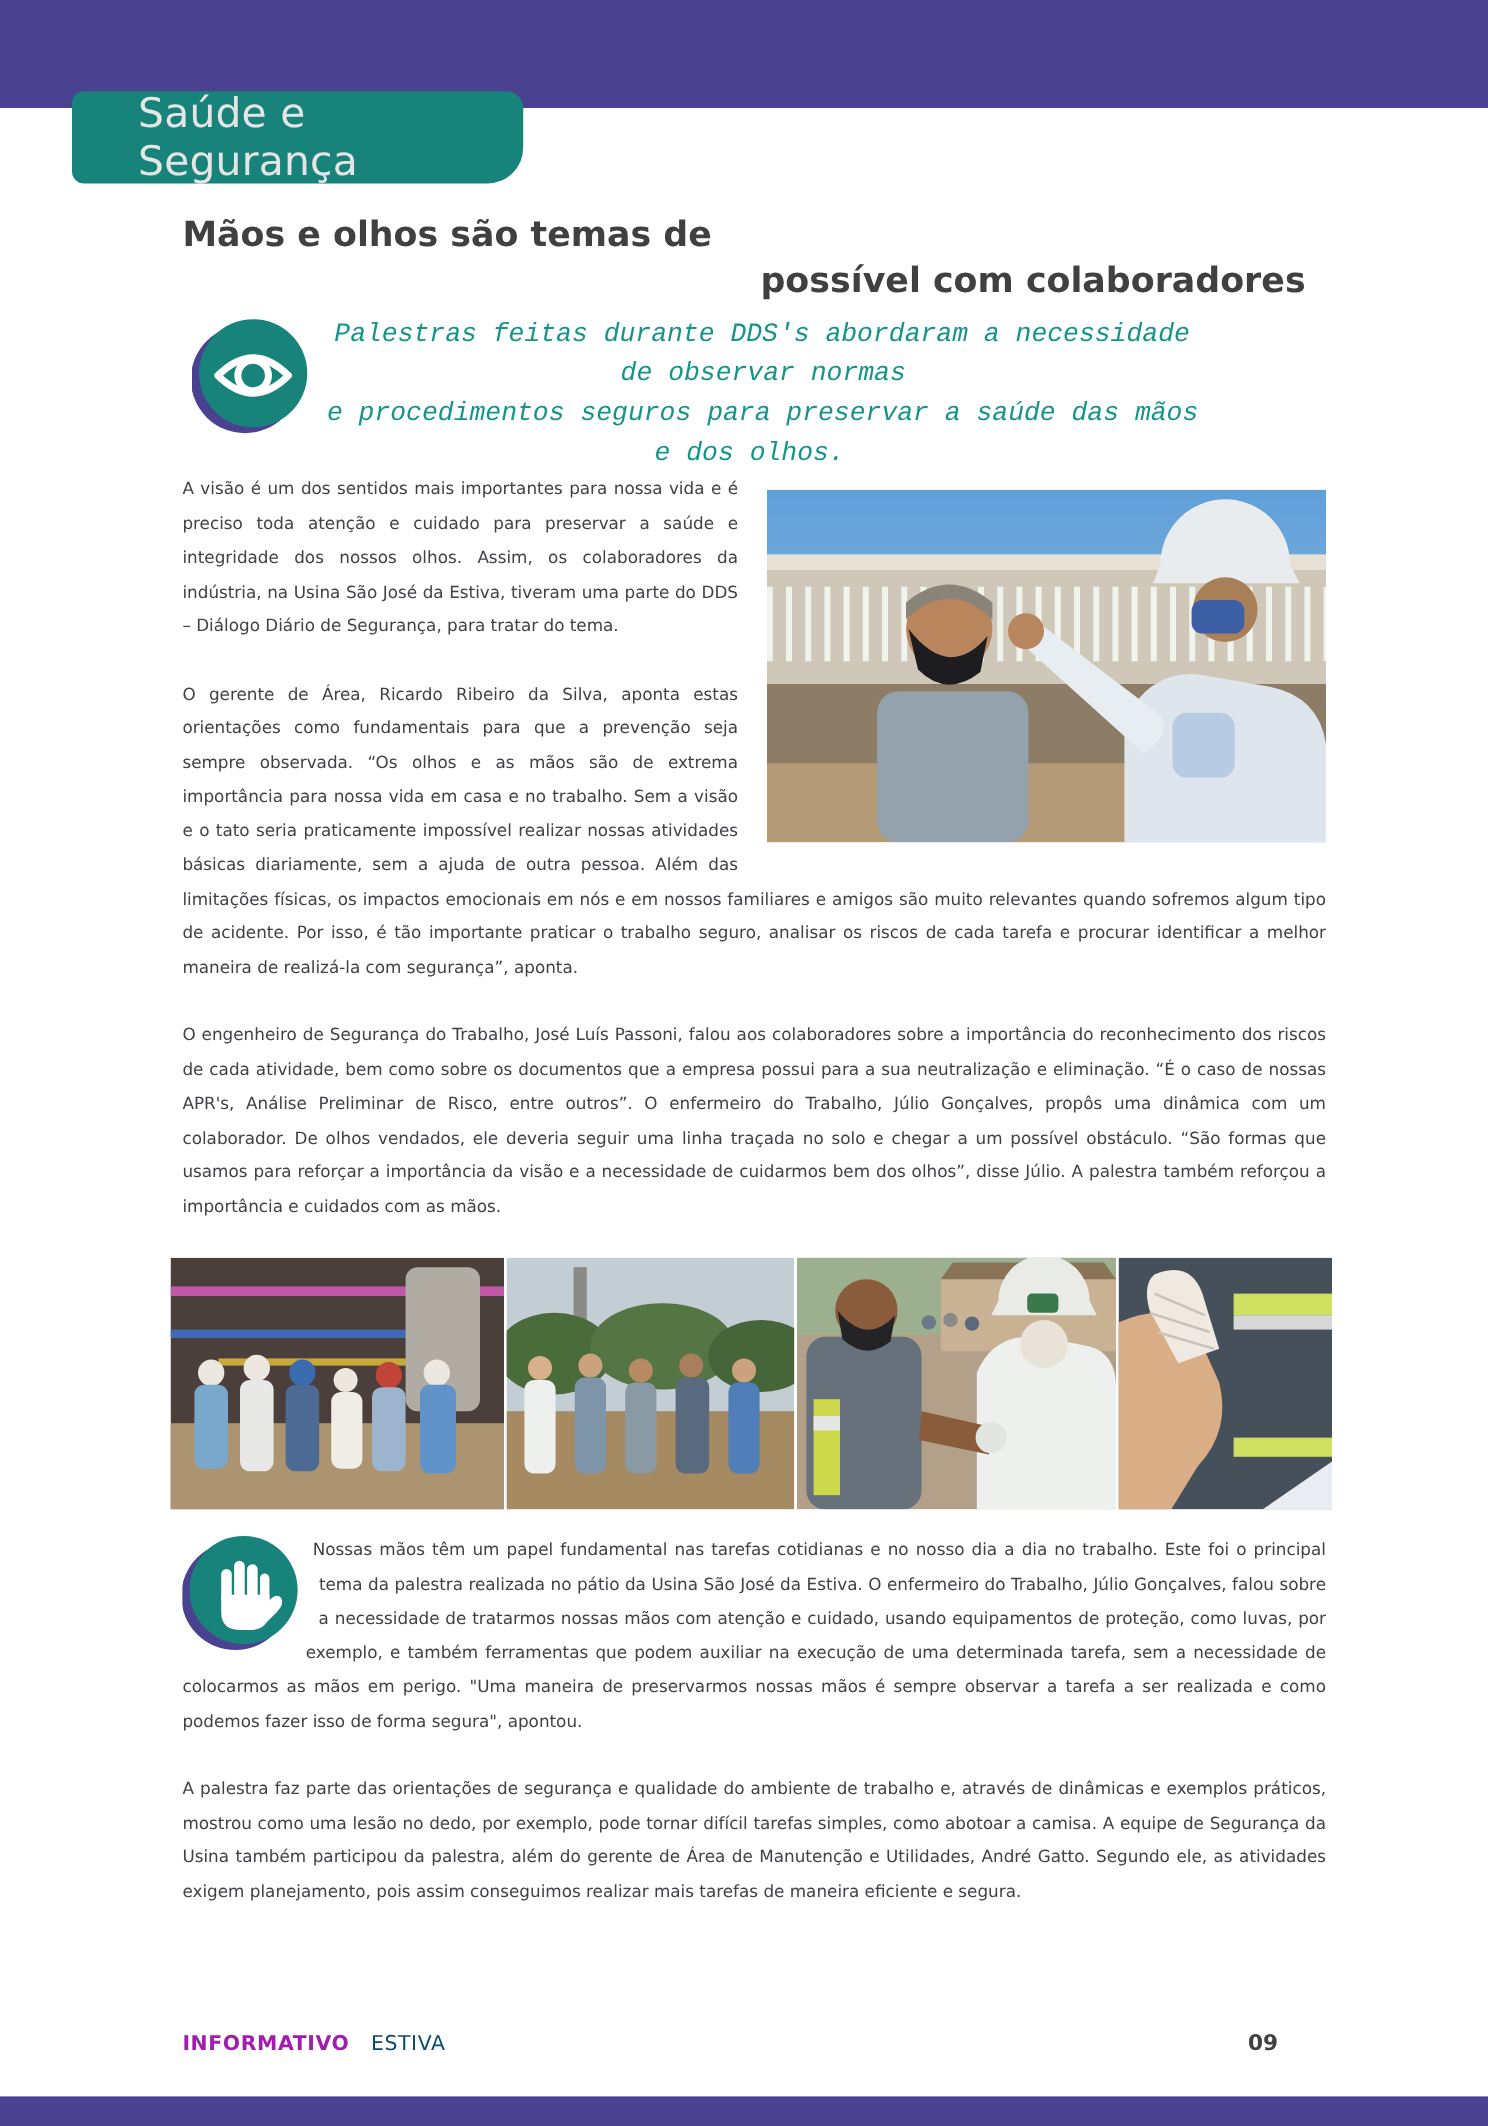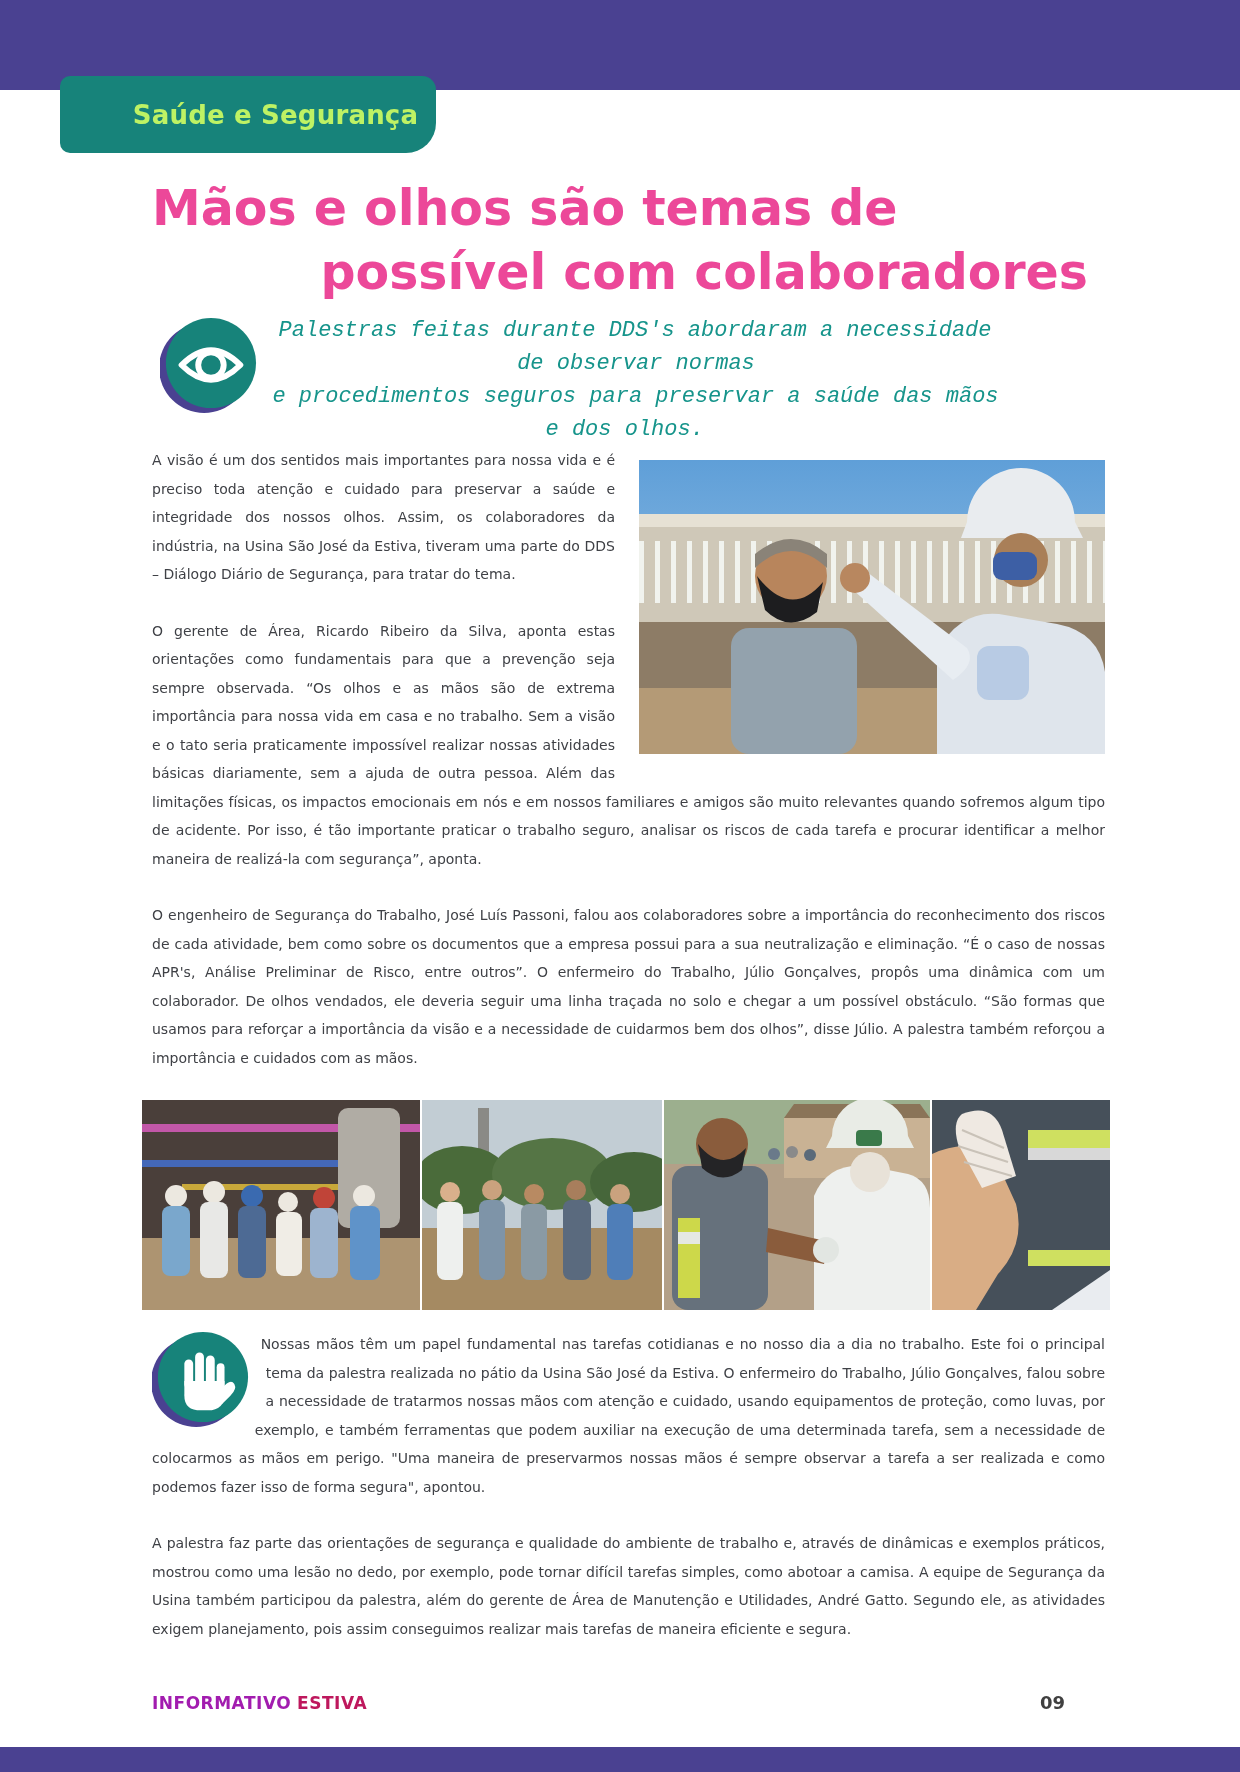--- a/index.html
+++ b/index.html
@@ -8,22 +8,22 @@
     width:1240px; height:1772px; position:relative; overflow:hidden;
     font-family:"DejaVu Sans","Liberation Sans",sans-serif;
     color:#3f4146;
   }
   .topbar { width:1240px; height:90px; background:#4a4191; }
   .badge {
     position:relative; margin:-14px 0 0 60px; width:376px; height:77px;
     background:#17837a; border-radius:10px 14px 30px 10px;
     display:flex; align-items:center; justify-content:center; padding-left:55px;
   }
-  .badge span { color:#bef264; font-size:26px; font-weight:bold; letter-spacing:.2px; }
-  h1.title { padding:24px 152px 0 152px; color:#ec4899; font-size:49px; line-height:1.3; font-weight:bold; }
+  .badge span { color:#e5e5e5; font-size:34px; font-weight:normal; letter-spacing:.2px; }
+  h1.title { padding:24px 152px 0 152px; color:#404040; font-size:29px; line-height:1.3; font-weight:bold; }
   h1.title .t2 { display:block; text-align:right; }
   .lead { padding:4px 135px 0 152px; }
   .icon-circle {
     width:98px; height:98px; float:left; margin:8px 14px 8px 8px;
     shape-outside:circle(52%);
   }
   .subtitle {
     color:#16948b; font-size:22px; font-style:italic; line-height:1.5;
     text-align:center; padding-right:105px; padding-top:6px;font-family:Liberation Mono, monospace;
   }
@@ -37,21 +37,21 @@
   .s1{width:278px;} .s2{width:240px;} .s3{width:266px;} .s4{width:178px;}
   .hands { padding:20px 135px 0 152px; }
   .hands .icon-circle { margin:0 16px 6px 0; }
   .tail { padding:0 135px 0 152px; }
   footer {
     position:absolute; top:1692px; left:152px; right:175px;
     display:flex; justify-content:space-between; align-items:baseline;
   }
   .foot-left { font-size:17px; letter-spacing:.5px; }
   .foot-newsletter { color:#a21caf; font-weight:600; }
-  .foot-brand { color:#be185d; font-weight:700; }
+  .foot-brand { color:#0c4a6e; font-weight:400;margin-left:12px; }
   .foot-page { color:#404040; font-size:18px; font-weight:800; }
   .bottombar { position:absolute; left:0; bottom:0; width:1240px; height:25px; background:#4a4191; }
   svg { display:block; }
 </style>
 </head>
 <body>
 
 <div class="topbar"></div>
 
 <div class="badge">

